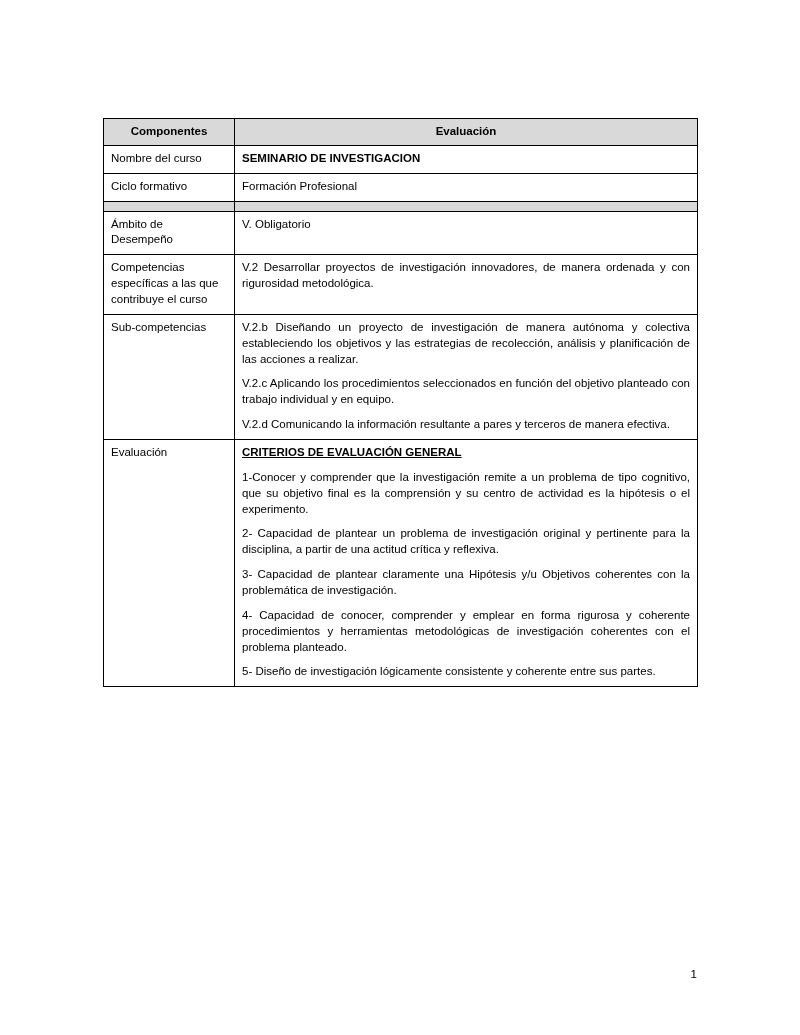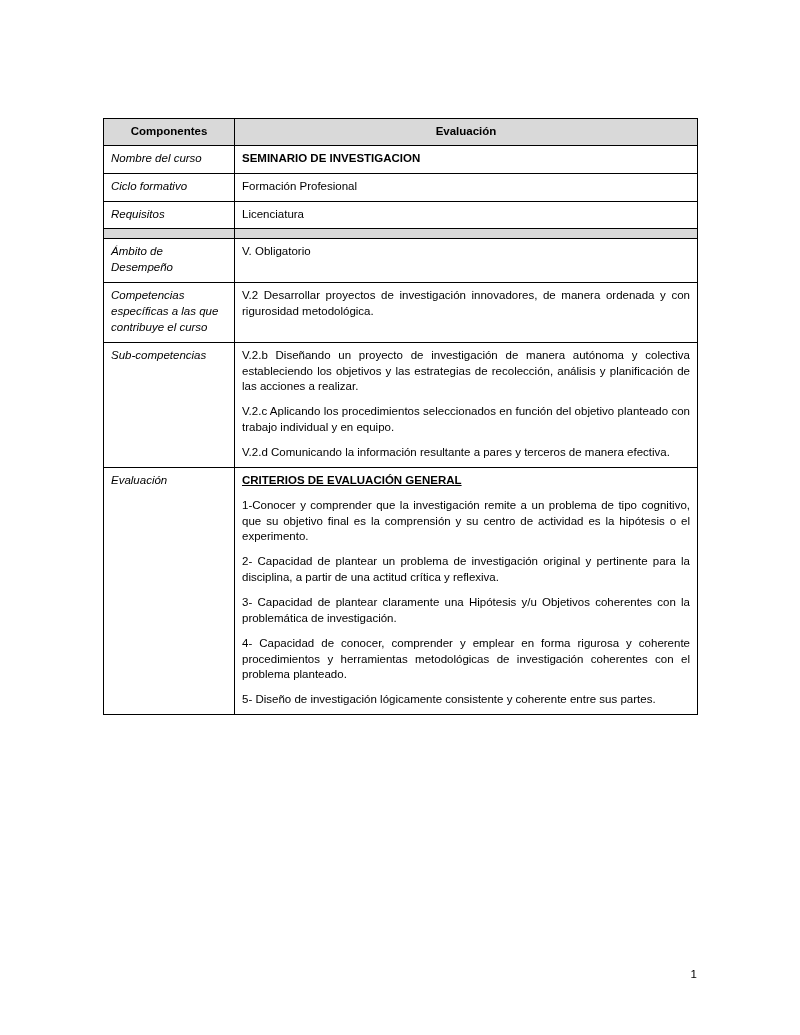--- a/index.html
+++ b/index.html
@@ -43,21 +43,20 @@
     padding-top: 5px;
     padding-bottom: 5px;
   }
   tr.spacer-row td {
     background: #d9d9d9;
     height: 9px;
     padding: 0;
   }
   td.label-cell {
     font-weight: normal;
-    font-style: italic;
   }
   td.desc-cell {
     text-align: left;
   }
   td.desc-cell.justify {
     text-align: justify;
   }
   .bold { font-weight: bold; }
   .underline-title {
     text-decoration: underline;
@@ -102,24 +101,20 @@
 
 
       <tr>
         <td class="label-cell">Ciclo formativo</td>
         <td class="desc-cell">Formación Profesional</td>
       </tr>
 
 
 
 
-      <tr>
-        <td class="label-cell">Requisitos</td>
-        <td class="desc-cell">Licenciatura</td>
-      </tr>
 
       <tr class="spacer-row">
         <td></td>
         <td></td>
       </tr>
 
 
       <tr>
         <td class="label-cell">Ámbito de Desempeño</td>
         <td class="desc-cell">V. Obligatorio</td>

